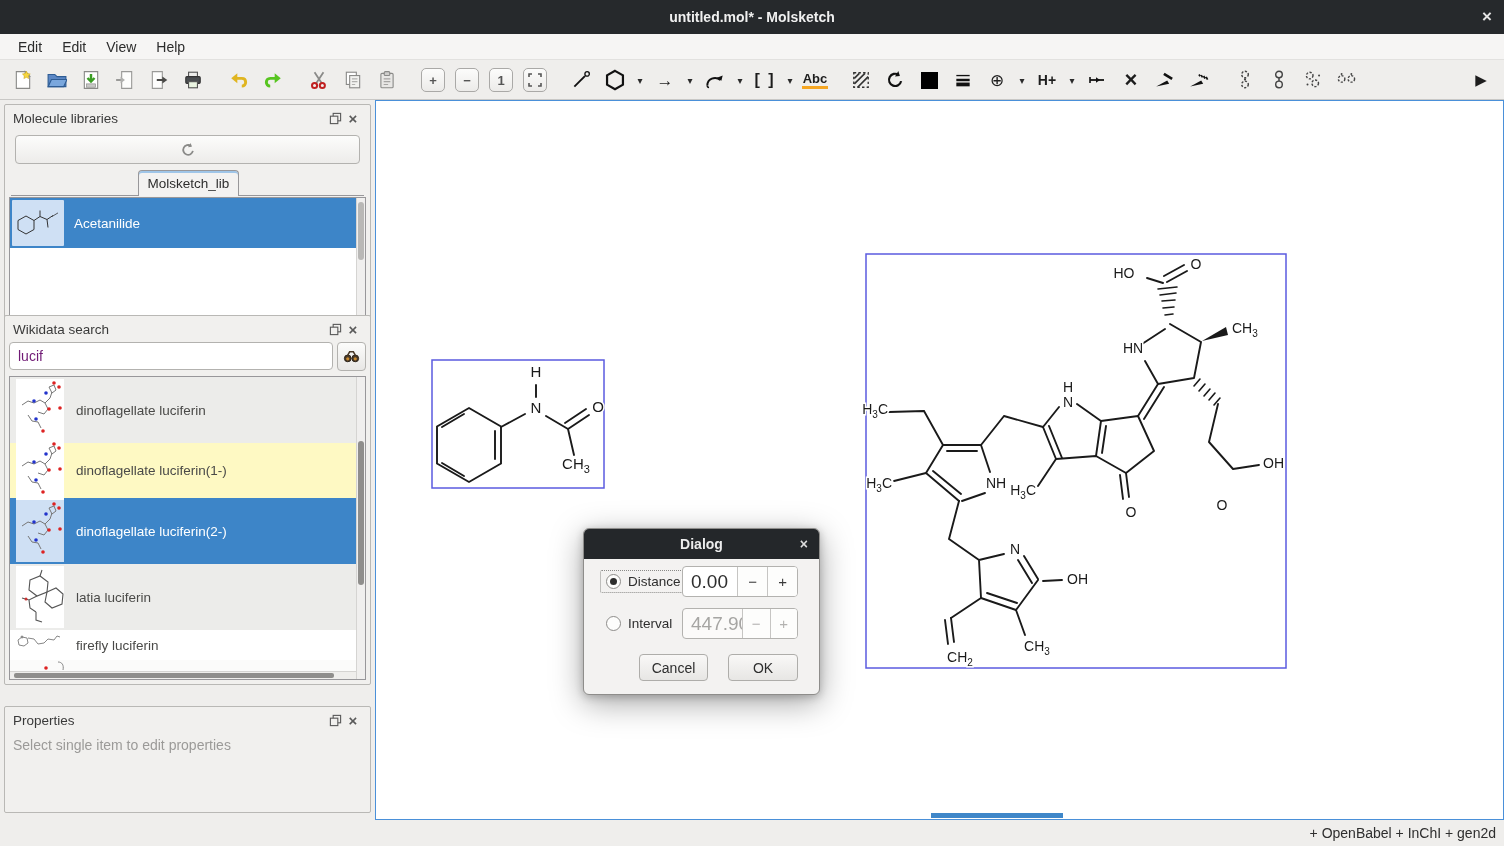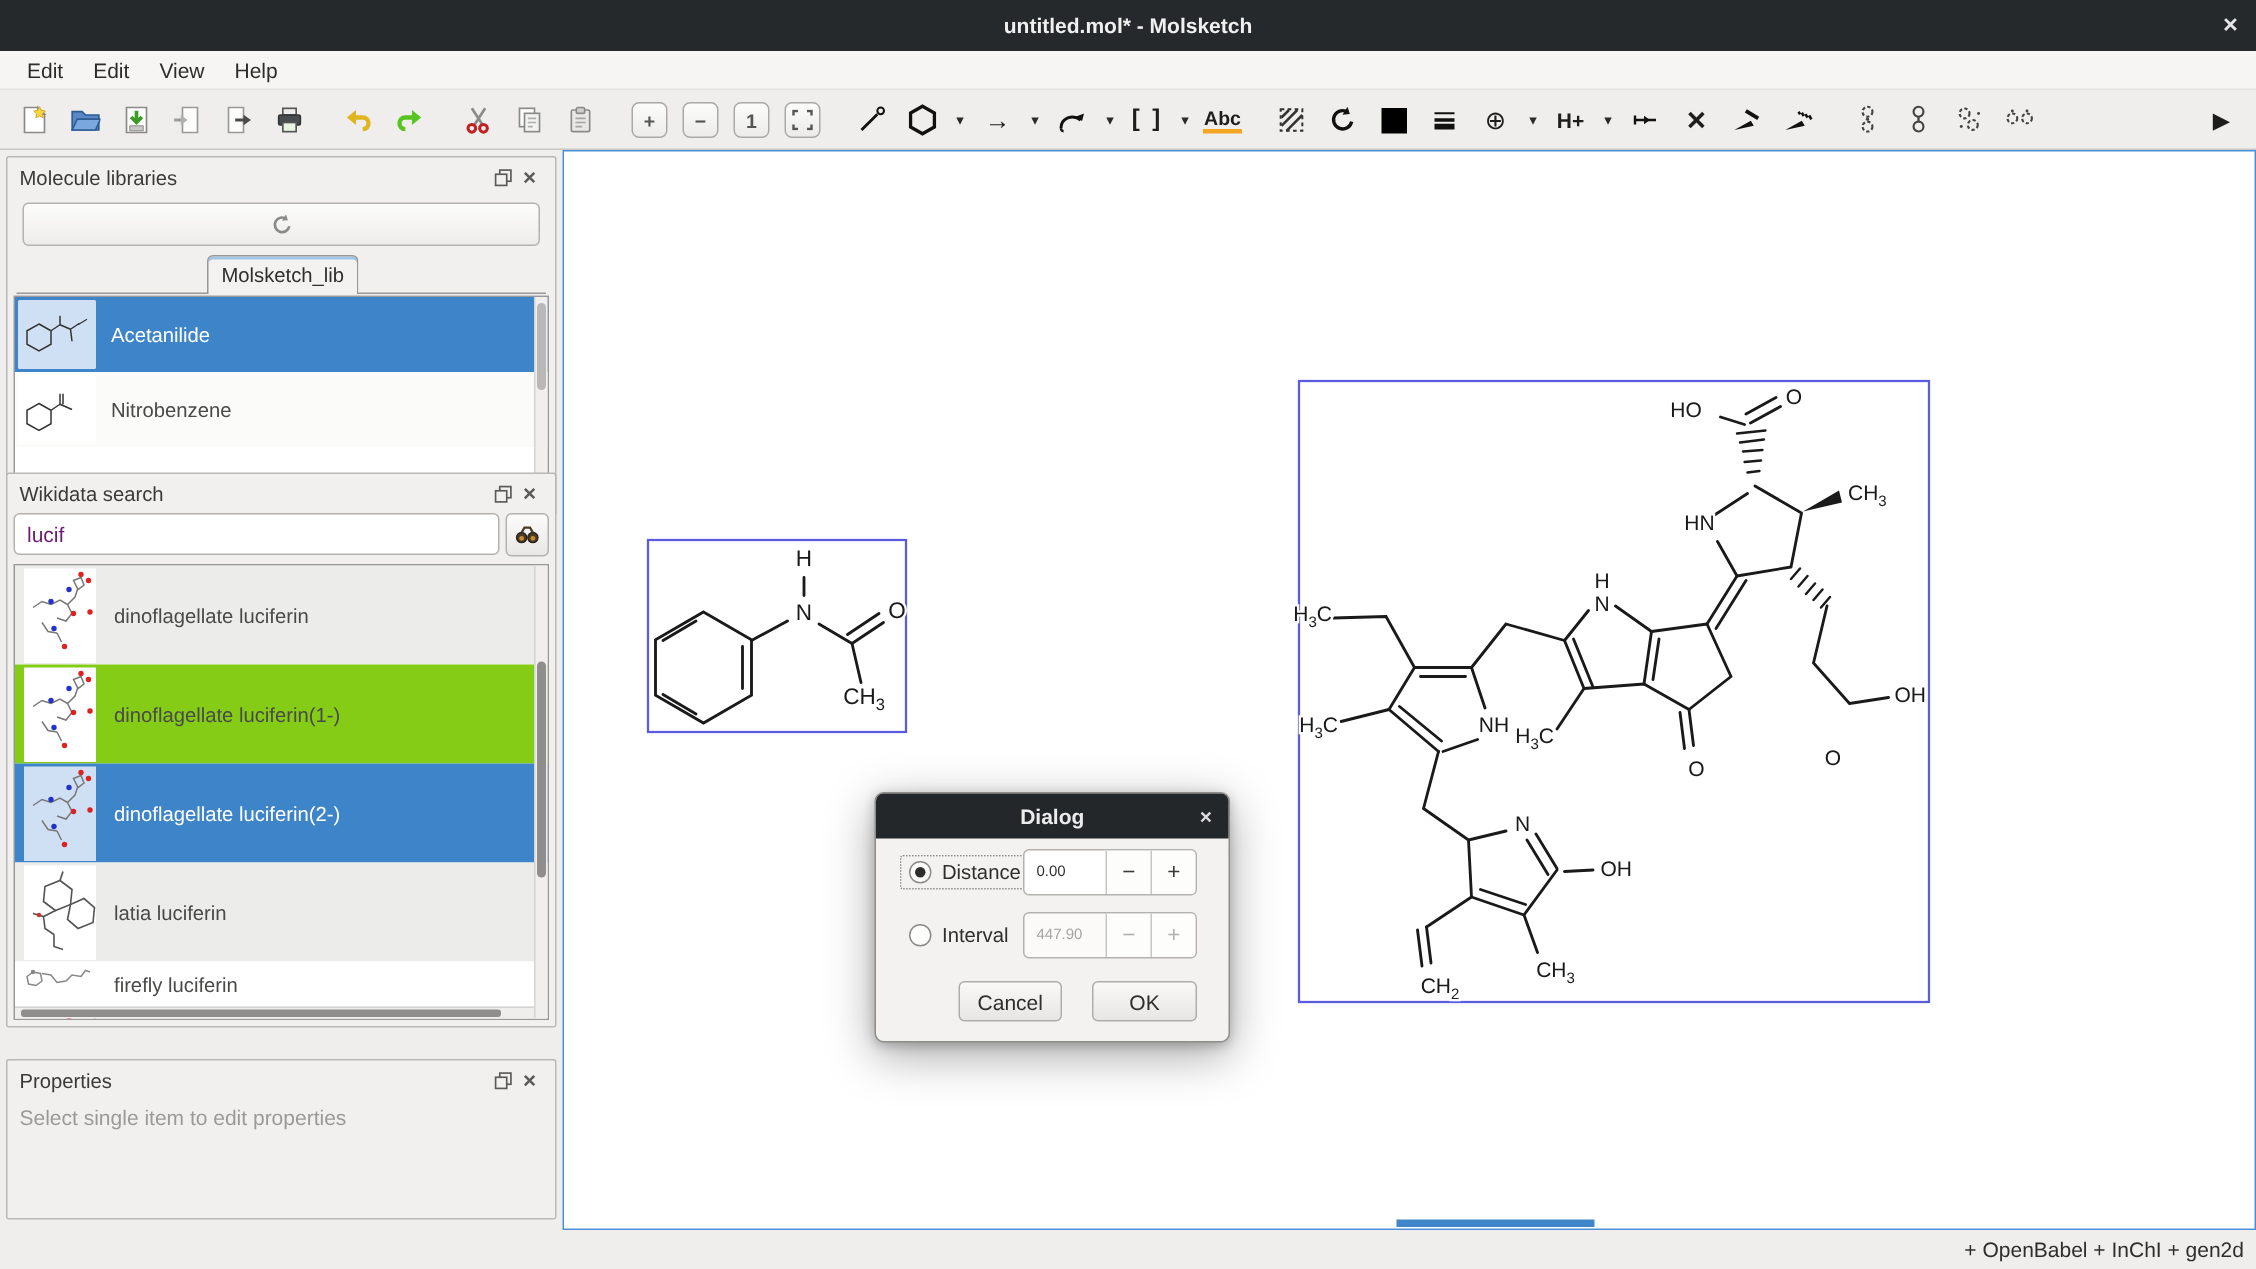--- a/index.html
+++ b/index.html
@@ -65,21 +65,21 @@
   .dlg-titlebar{height:30px;background:#24272a;border-radius:5px 5px 0 0;display:flex;align-items:center;justify-content:center;position:relative;}
   .dlg-title{color:#ececec;font-size:14px;font-weight:bold;}
   .dlg-close{position:absolute;right:11px;color:#dcdcdc;font-size:14px;font-weight:bold;}
   .dlg-row{position:absolute;left:0;width:100%;display:flex;align-items:center;}
   .radio{width:15px;height:15px;border:1px solid #8d8c8a;border-radius:50%;background:#fdfdfc;display:flex;align-items:center;justify-content:center;box-sizing:border-box;}
   .radio .dot{width:7px;height:7px;border-radius:50%;background:#2d2d2d;}
   .rlabel{font-size:13.5px;color:#2e2e2e;margin-left:7px;}
   .focusbox{display:flex;align-items:center;padding:3px 5px;border:1px dotted #8a8a88;border-radius:2px;}
   .nofocus{display:flex;align-items:center;padding:4px 6px;}
   .spin{display:flex;height:31px;border:1px solid #b3b2af;border-radius:4px;background:#fff;overflow:hidden;box-sizing:border-box;}
-  .spin .val{width:51px;display:flex;align-items:center;padding-left:8px;font-size:10px;color:#2e2e2e;}
+  .spin .val{width:51px;display:flex;align-items:center;padding-left:8px;font-size:19px;color:#2e2e2e;}
   .spin .sbtn{width:32px;display:flex;align-items:center;justify-content:center;font-size:15px;color:#3a3a3a;border-left:1px solid #c6c5c3;background:#fdfdfc;}
   .spin.disabled{background:#fbfaf9;}
   .spin.disabled .val{color:#a6a5a3;}
   .spin.disabled .sbtn{color:#b3b2b0;}
   .dlg-btn{height:25px;border:1px solid #aeadaa;border-radius:4px;background:linear-gradient(#f9f8f7,#e7e6e4);font-size:14px;color:#2e2e2e;display:flex;align-items:center;justify-content:center;position:absolute;}
 </style>
 </head>
 <body>
 
 <div class="app">
@@ -334,29 +334,20 @@
       <div class="librow sel">
         <span class="thumb"><svg width="52" height="46" viewBox="0 0 52 46">
               <g stroke="#333" stroke-width="1" fill="none">
                 <polygon points="14,16 22,20.5 22,29.5 14,34 6,29.5 6,20.5"></polygon>
                 <path d="M22 20.5l6-4M28 16.5l0-6M28 16.5l7 3M35 19.5l6-4M35 19.5l1 8"></path>
                 <path d="M40 16.5l6-3.6" stroke-width=".8"></path>
               </g>
             </svg></span>
         <span class="lbl">Acetanilide</span>
       </div>
-      <div class="librow" style="background:#fbfbfa">
-        <span class="thumb"><svg width="52" height="46" viewBox="0 0 52 46">
-              <g stroke="#333" stroke-width="1" fill="none">
-                <polygon points="14,19 22,23.5 22,32.5 14,37 6,32.5 6,23.5"></polygon>
-                <path d="M22 23.5l6-4M28 19.5l0-7M30 19.5l0-7M28 19.5l8 3.5"></path>
-              </g>
-            </svg></span>
-        <span class="lbl">Nitrobenzene</span>
-      </div>
       <div class="vsb">
           <div class="handle" style="top:4px;height:58px"></div>
         </div>
     </div>
   </div>
 
   <div class="panel" style="left:4px;top:315px;width:367px;height:370px;">
     <div class="panel-header">
       <span class="panel-title">Wikidata search</span>
       <span class="panel-icon">
@@ -392,21 +383,21 @@
                 <circle cx="30" cy="14" r="1.8" fill="#23c"></circle>
                 <circle cx="18" cy="22" r="1.8" fill="#23c"></circle>
                 <circle cx="33" cy="30" r="1.8" fill="#d22"></circle>
                 <circle cx="44" cy="29" r="1.8" fill="#d22"></circle>
                 <circle cx="20" cy="40" r="1.8" fill="#23c"></circle>
                 <circle cx="27" cy="52" r="1.8" fill="#d22"></circle>
               </g>
             </svg></span>
         <span class="lbl">dinoflagellate luciferin</span>
       </div>
-      <div class="wikirow" style="height:66px;background:#84cc16">
+      <div class="wikirow" style="height:55px;background:#fef9c3">
         <span class="wthumb"><svg width="48" height="58" viewBox="0 0 48 58">
               <g stroke="#777" stroke-width="1" fill="none">
                 <path d="M6 26l6-4 6 2 6-3 5 3 5-5 2-6M29 24l3 6-4 5-6-2M12 36l4 6 6 1M22 43l3 6"></path>
                 <polygon points="33,8 38,6 40,11 36,14"></polygon>
               </g>
               <g>
                 <circle cx="38" cy="4" r="1.8" fill="#d22"></circle>
                 <circle cx="43" cy="8" r="1.8" fill="#d22"></circle>
                 <circle cx="30" cy="14" r="1.8" fill="#23c"></circle>
                 <circle cx="18" cy="22" r="1.8" fill="#23c"></circle>

